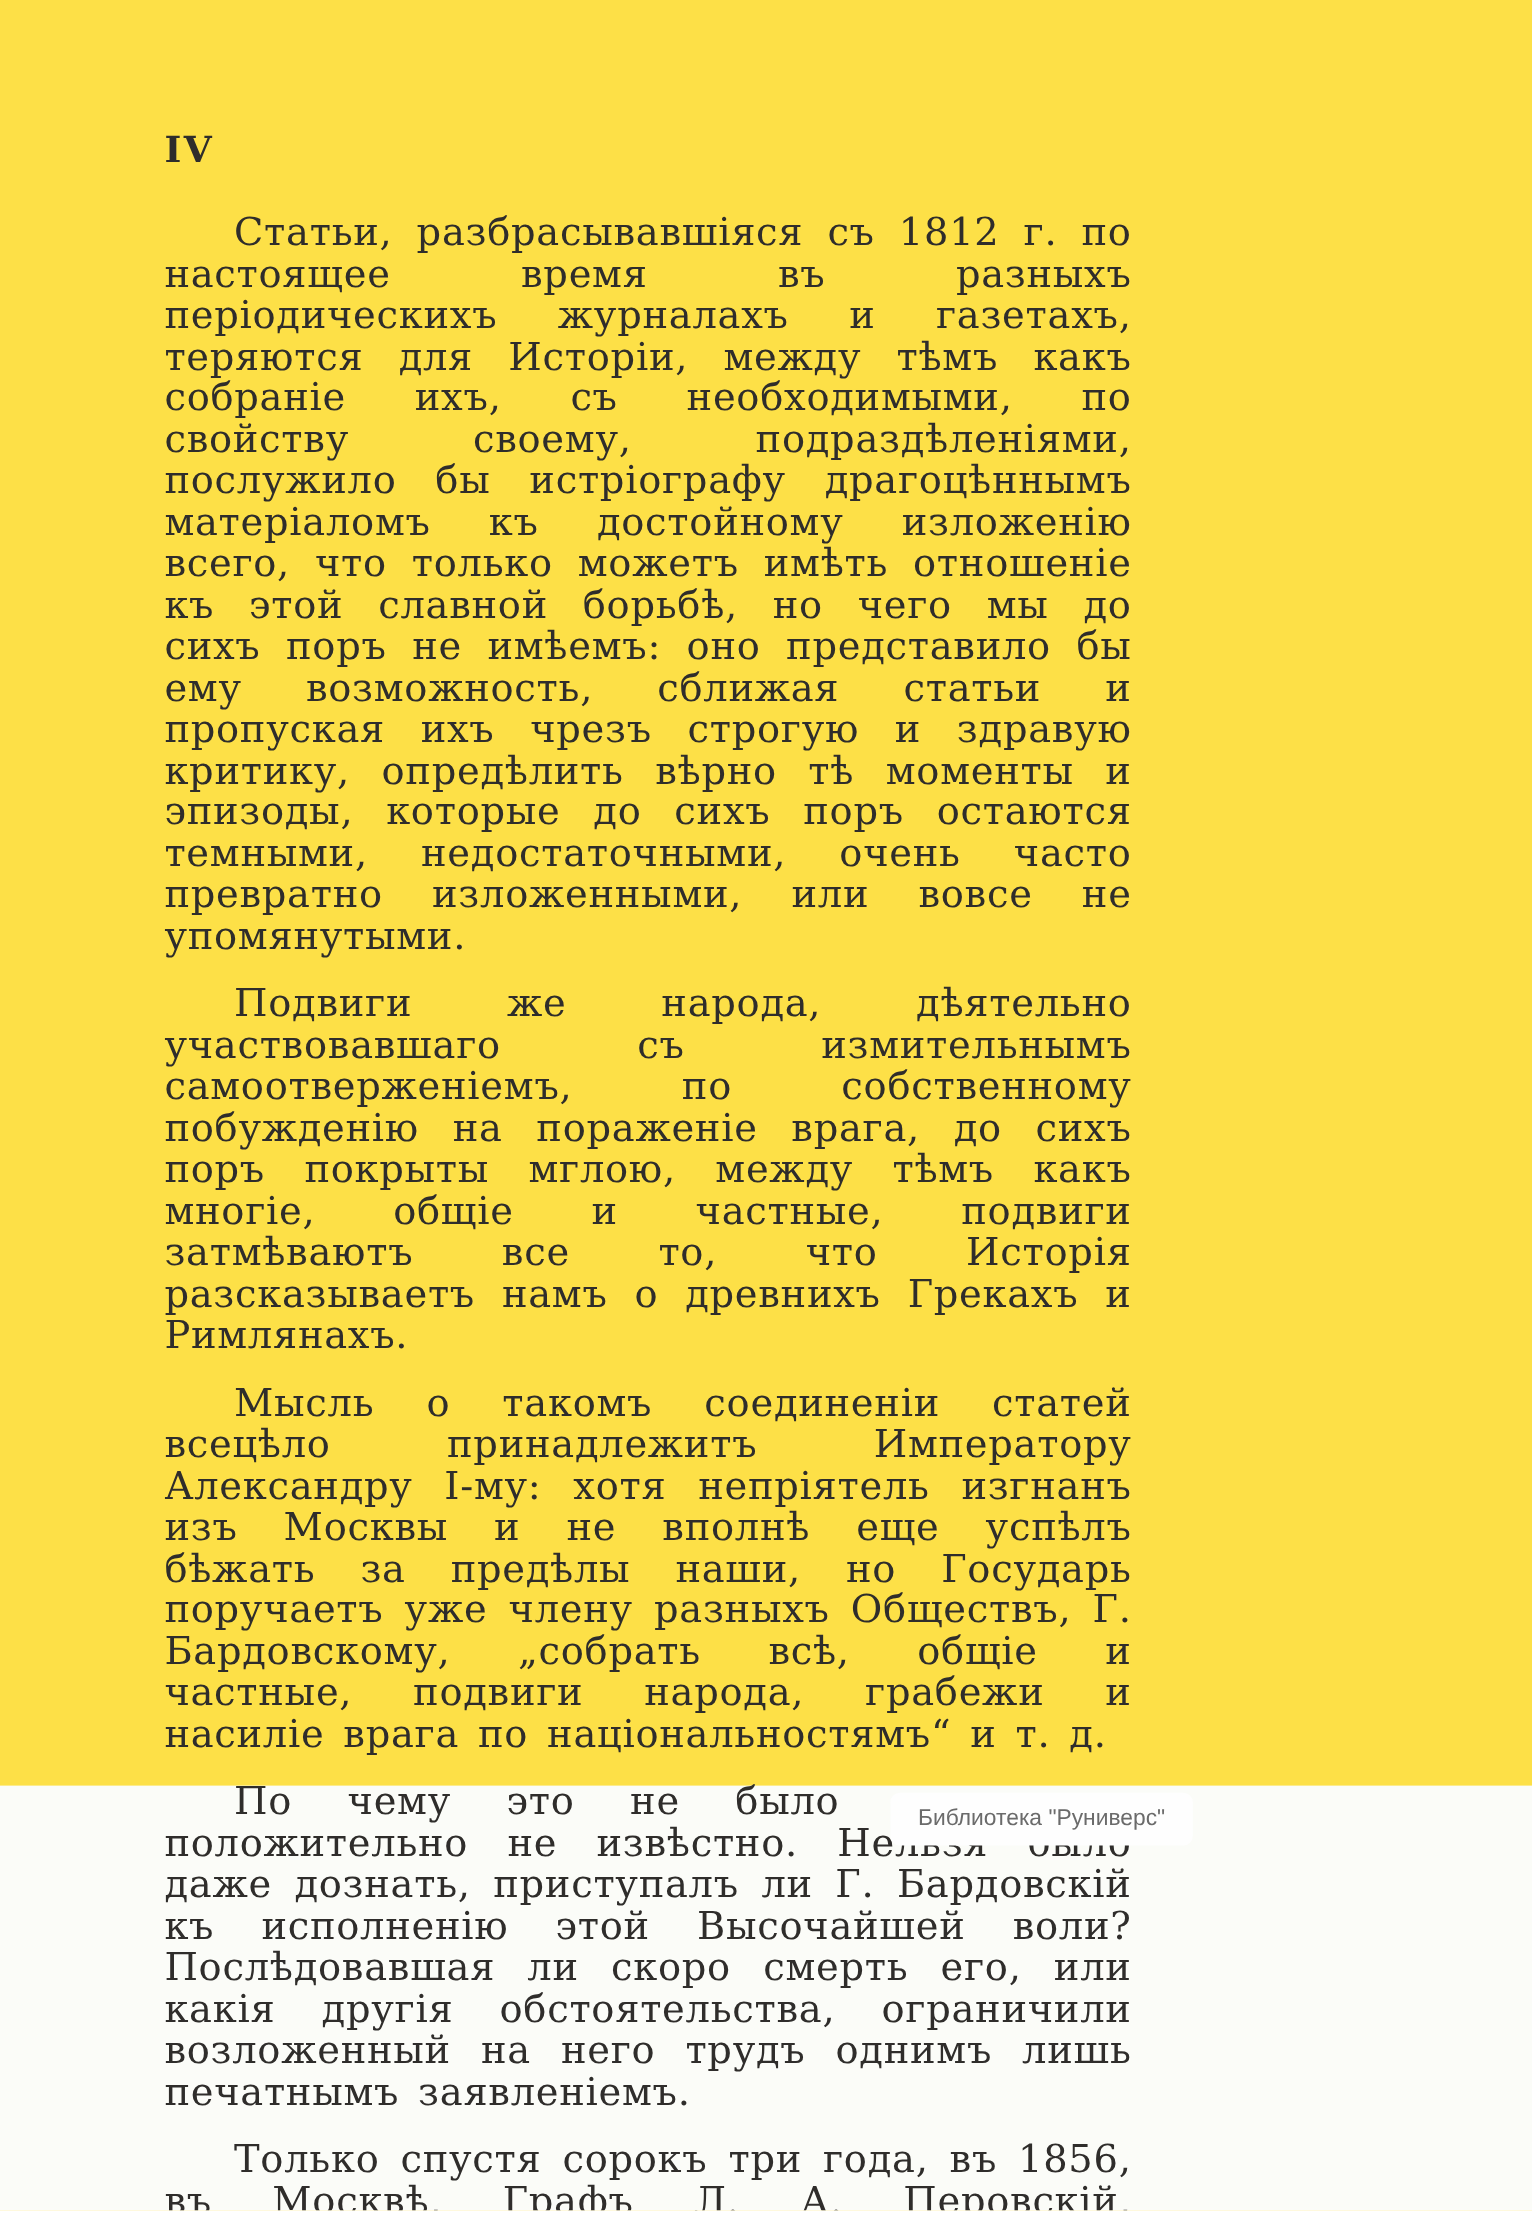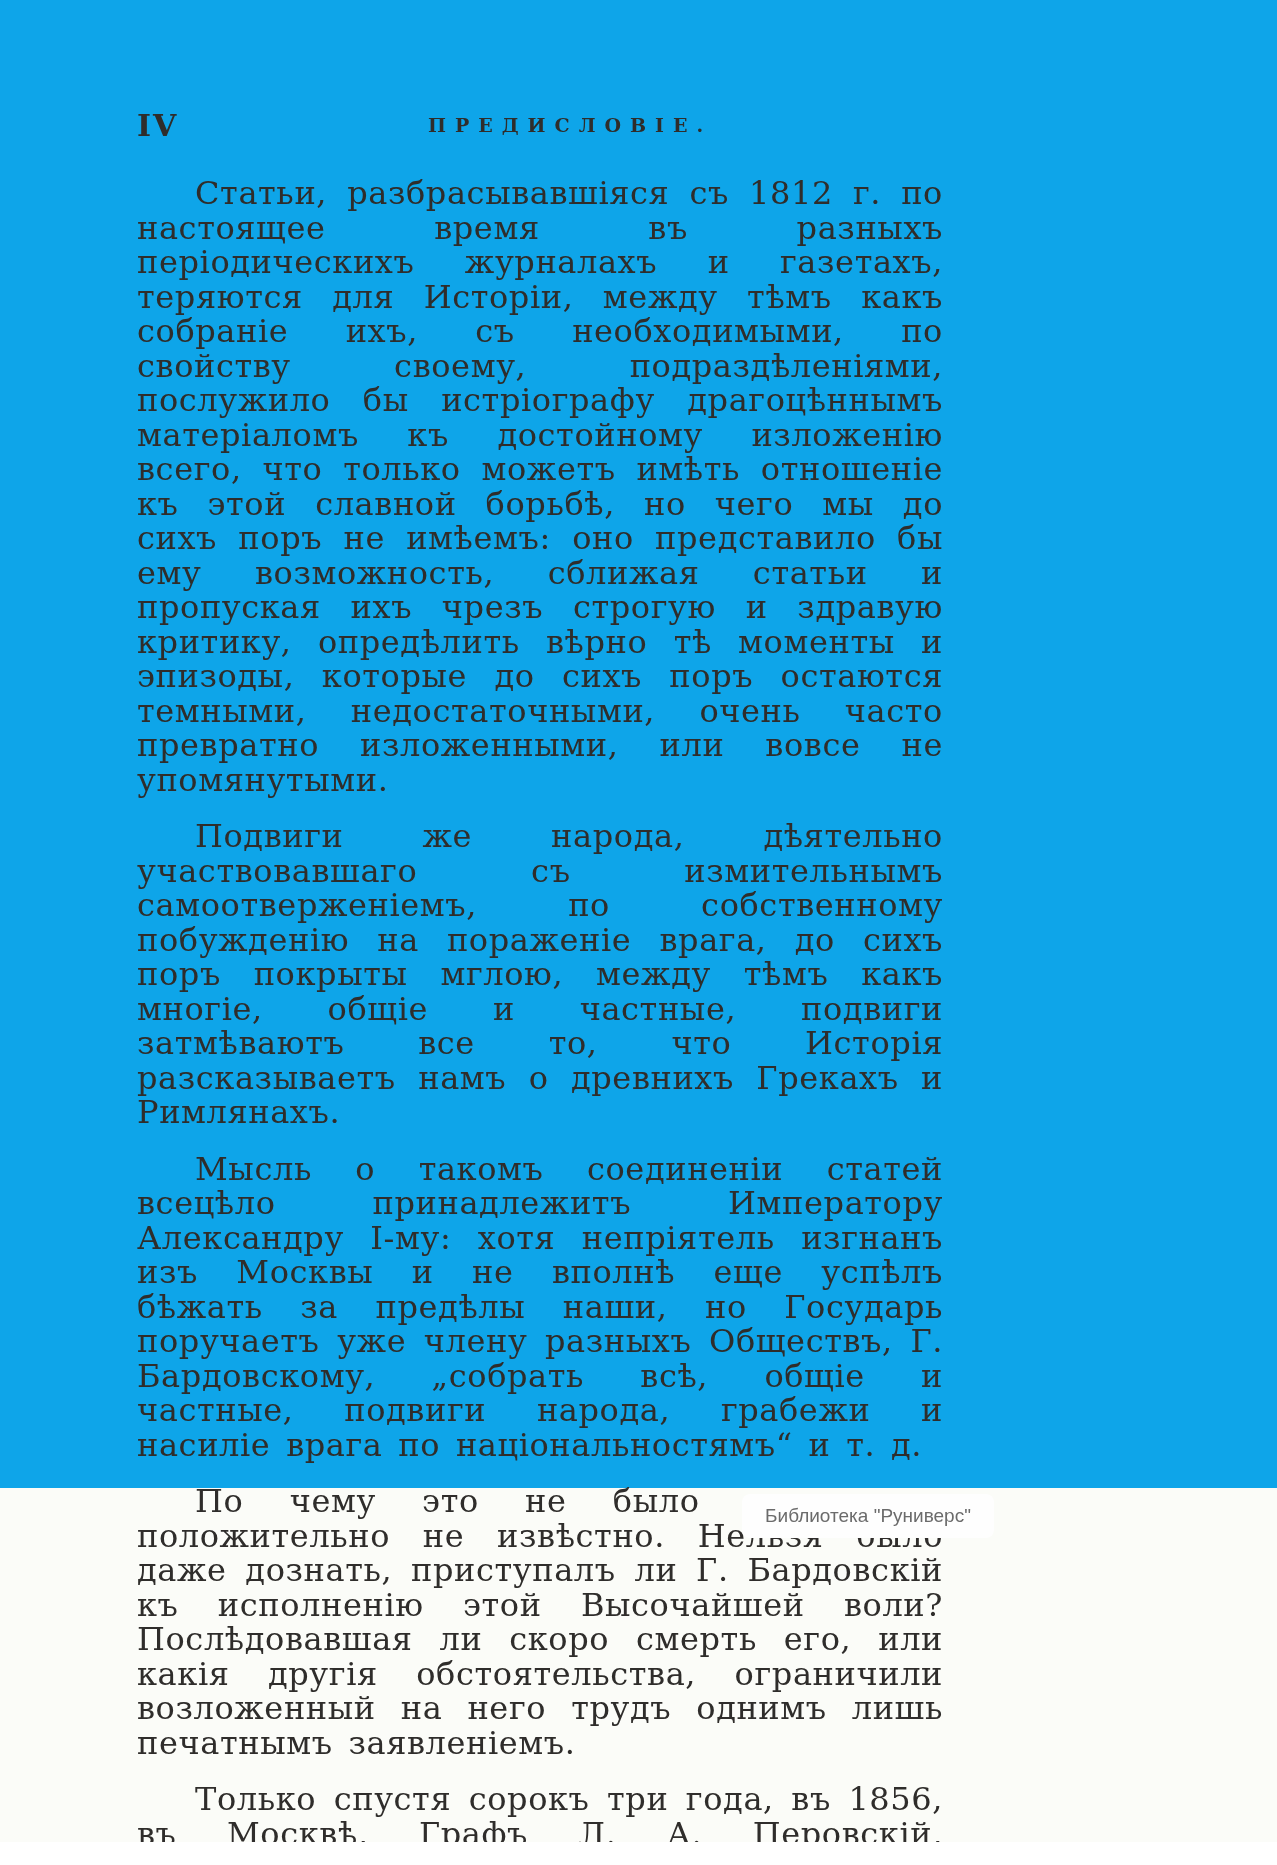--- a/index.html
+++ b/index.html
@@ -5,21 +5,21 @@
 <style>
   html, body {
     margin: 0;
     padding: 0;
     background: #ffffff;
   }
   .page {
     position: relative;
     width: 1277px;
     height: 1842px;
-    background: #0ea5e9;
+    background: #fde047;
     overflow: hidden;
     font-family: "DejaVu Serif", "Liberation Serif", serif;
     color: #2f2d2b;
   }
   .content {
     position: absolute;
     left: 137px;
     top: 108px;
     width: 806px;
   }
@@ -87,21 +87,20 @@
 <body>
 
 <div class="page">
 
   <div class="footer-band"></div>
 
   <div class="content">
 
     <div class="header">
       <span class="pagenum">IV</span>
-      <span class="running-title">ПРЕДИСЛОВІЕ.</span>
     </div>
 
     <div class="body-text">
       <p>Статьи, разбрасывавшіяся съ 1812 г. по настоящее время въ разныхъ періодическихъ журналахъ и газетахъ, теряются для Исторіи, между тѣмъ какъ собраніе ихъ, съ необходимыми, по свойству своему, подраздѣленіями, послужило бы истріографу драгоцѣннымъ матеріаломъ къ достойному изложенію всего, что только можетъ имѣть отношеніе къ этой славной борьбѣ, но чего мы до сихъ поръ не имѣемъ: оно представило бы ему возможность, сближая статьи и пропуская ихъ чрезъ строгую и здравую критику, опредѣлить вѣрно тѣ моменты и эпизоды, которые до сихъ поръ остаются темными, недостаточными, очень часто превратно изложенными, или вовсе не упомянутыми.</p>
       <p>Подвиги же народа, дѣятельно участвовавшаго съ измительнымъ самоотверженіемъ, по собственному побужденію на пораженіе врага, до сихъ поръ покрыты мглою, между тѣмъ какъ многіе, общіе и частные, подвиги затмѣваютъ все то, что Исторія разсказываетъ намъ о древнихъ Грекахъ и Римлянахъ.</p>
       <p>Мысль о такомъ соединеніи статей всецѣло принадлежитъ Императору Александру I-му: хотя непріятель изгнанъ изъ Москвы и не вполнѣ еще успѣлъ бѣжать за предѣлы наши, но Государь поручаетъ уже члену разныхъ Обществъ, Г. Бардовскому, „собрать всѣ, общіе и частные, подвиги народа, грабежи и насиліе врага по національностямъ“ и т. д.</p>
       <p>По чему это не было исполнено, положительно не извѣстно. Нельзя было даже дознать, приступалъ ли Г. Бардовскій къ исполненію этой Высочайшей воли? Послѣдовавшая ли скоро смерть его, или какія другія обстоятельства, ограничили возложенный на него трудъ однимъ лишь печатнымъ заявленіемъ.</p>
       <p>Только спустя сорокъ три года, въ 1856, въ Москвѣ, Графъ Л. А. Перовскій, участникъ въ великихъ событіяхъ эпохи 1812—1815 годовъ, поднялъ этотъ вопросъ и, сознавъ всю пользу въ осуществленіи помянутой Высочайшей воли, крѣпко ухватился за оный. Начертавъ программу и подраз-</p>
     </div>
 

